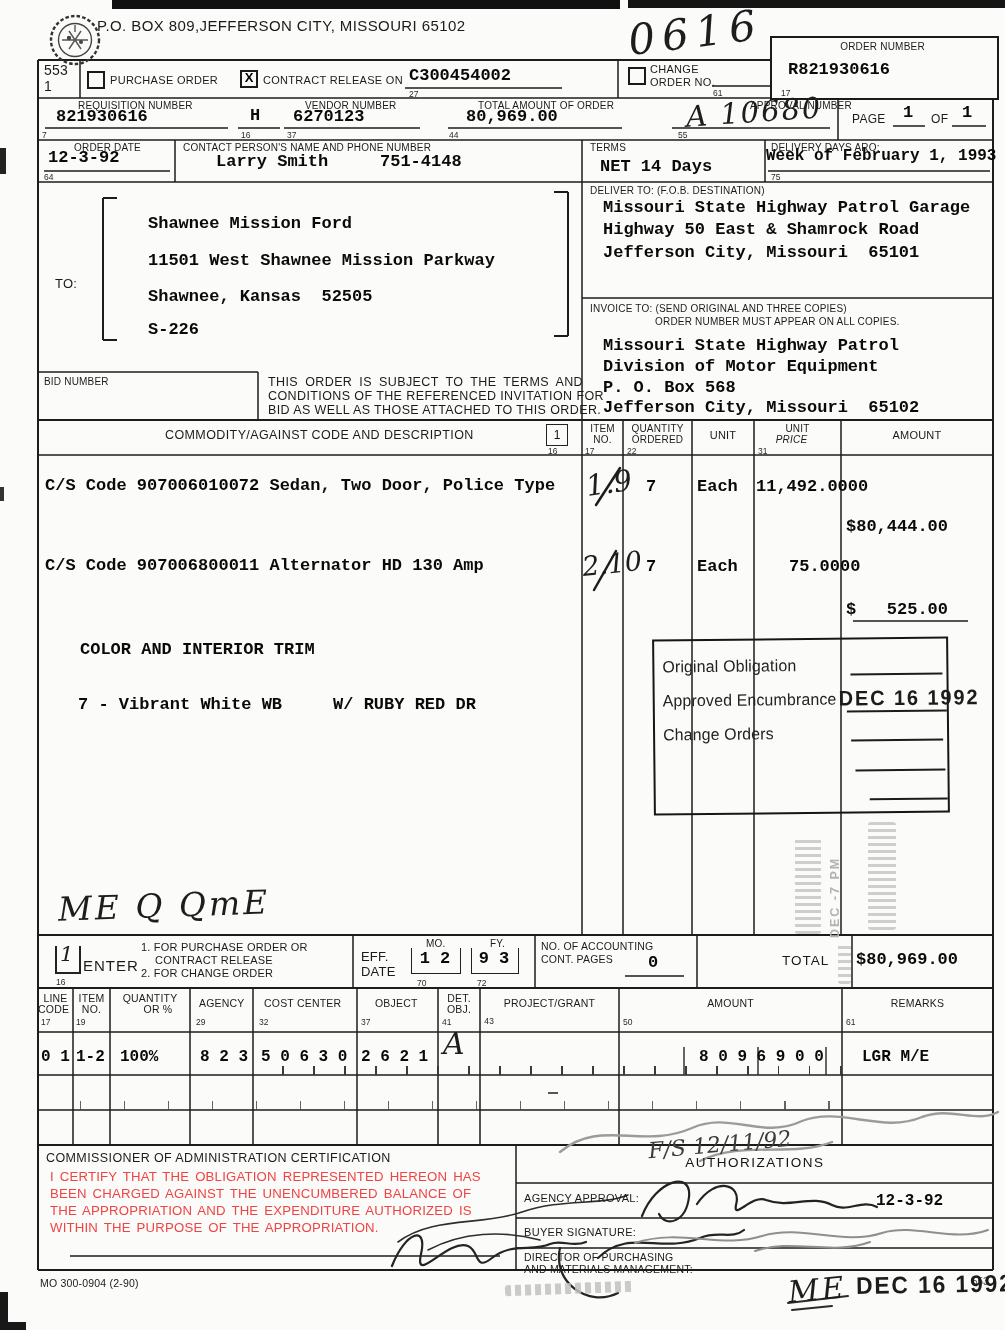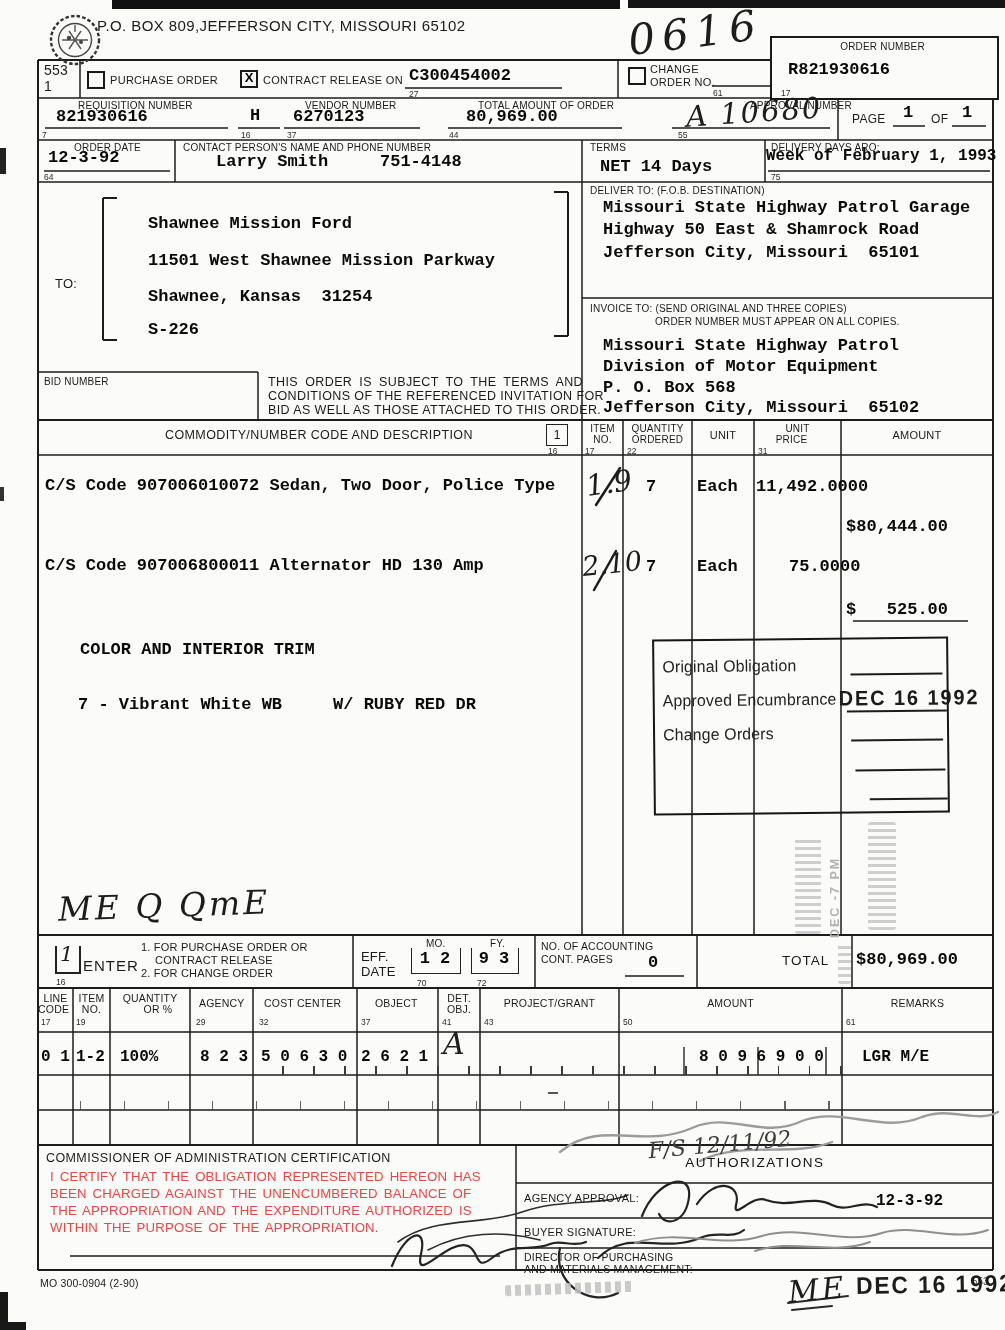--- a/index.html
+++ b/index.html
@@ -195,52 +195,52 @@
   <div class="abs typed" style="left:380px;top:152px;">751-4148</div>
   <div class="abs lbl" style="left:590px;top:142px;">TERMS</div>
   <div class="abs typed" style="left:600px;top:157px;">NET 14 Days</div>
   <div class="abs lbl" style="left:771px;top:142px;">DELIVERY DAYS ARO:</div>
   <div class="abs typed typed16" style="left:766px;top:147px;">Week of February 1, 1993</div>
   <div class="abs fnum" style="left:771px;top:172px;">75</div>
 
   <div class="abs lbl" style="left:55px;top:276px;font-size:13px;">TO:</div>
   <div class="abs typed" style="left:148px;top:214px;">Shawnee Mission Ford</div>
   <div class="abs typed" style="left:148px;top:251px;">11501 West Shawnee Mission Parkway</div>
-  <div class="abs typed" style="left:148px;top:287px;">Shawnee, Kansas  31254</div>
+  <div class="abs typed" style="left:148px;top:287px;">Shawnee, Kansas  52505</div>
   <div class="abs typed" style="left:148px;top:320px;">S-226</div>
 
   <div class="abs lbl" style="left:590px;top:185px;">DELIVER TO: (F.O.B. DESTINATION)</div>
   <div class="abs typed" style="left:603px;top:198px;">Missouri State Highway Patrol Garage</div>
   <div class="abs typed" style="left:603px;top:220px;">Highway 50 East &amp; Shamrock Road</div>
   <div class="abs typed" style="left:603px;top:243px;">Jefferson City, Missouri  65101</div>
 
   <div class="abs lbl" style="left:590px;top:303px;">INVOICE TO: (SEND ORIGINAL AND THREE COPIES)</div>
   <div class="abs lbl" style="left:655px;top:316px;">ORDER NUMBER MUST APPEAR ON ALL COPIES.</div>
   <div class="abs typed" style="left:603px;top:336px;">Missouri State Highway Patrol</div>
   <div class="abs typed" style="left:603px;top:357px;">Division of Motor Equipment</div>
   <div class="abs typed" style="left:603px;top:378px;">P. O. Box 568</div>
   <div class="abs typed" style="left:603px;top:398px;">Jefferson City, Missouri  65102</div>
 
   <div class="abs lbl" style="left:44px;top:376px;">BID NUMBER</div>
   <div class="abs lbl12" style="left:268px;top:375px;width:315px;text-align:justify;text-align-last:justify;">THIS ORDER IS SUBJECT TO THE TERMS AND</div>
   <div class="abs lbl12" style="left:268px;top:389px;width:315px;">CONDITIONS OF THE REFERENCED INVITATION FOR</div>
   <div class="abs lbl12" style="left:268px;top:403px;width:315px;">BID AS WELL AS THOSE ATTACHED TO THIS ORDER.</div>
 
-  <div class="abs lbl12" style="left:165px;top:428px;">COMMODITY/NUMBER CODE AND DESCRIPTION</div>
+  <div class="abs lbl12" style="left:165px;top:428px;">COMMODITY/AGAINST CODE AND DESCRIPTION</div>
   <div class="abs" style="left:546px;top:424px;width:20px;height:20px;border:1.5px solid #222;text-align:center;font-size:12px;line-height:20px;">1</div>
   <div class="abs fnum" style="left:548px;top:446px;">16</div>
   <div class="abs lbl ctr" style="left:582px;top:423px;width:41px;">ITEM</div>
   <div class="abs lbl ctr" style="left:582px;top:434px;width:41px;">NO.</div>
   <div class="abs fnum" style="left:585px;top:446px;">17</div>
   <div class="abs lbl ctr" style="left:623px;top:423px;width:69px;">QUANTITY</div>
   <div class="abs lbl ctr" style="left:623px;top:434px;width:69px;">ORDERED</div>
   <div class="abs fnum" style="left:627px;top:446px;">22</div>
   <div class="abs lbl ctr" style="left:692px;top:429px;width:62px;font-size:11px;">UNIT</div>
   <div class="abs lbl ctr" style="left:754px;top:423px;width:87px;">UNIT</div>
-  <div class="abs lbl ctr" style="left:754px;top:434px;width:75px;">PRICE</div>
+  <div class="abs lbl ctr" style="left:754px;top:434px;width:75px;font-style:italic;">PRICE</div>
   <div class="abs fnum" style="left:758px;top:446px;">31</div>
   <div class="abs lbl ctr" style="left:841px;top:429px;width:152px;font-size:11px;">AMOUNT</div>
 
   <div class="abs typed" style="left:45px;top:476px;">C/S Code 907006010072 Sedan, Two Door, Police Type</div>
   <div class="abs hand" style="left:586px;top:466px;font-size:29px;transform:rotate(-8deg);">1.9</div>
   <div class="abs typed" style="left:646px;top:477px;">7</div>
   <div class="abs typed" style="left:697px;top:477px;">Each</div>
   <div class="abs typed" style="left:756px;top:477px;">11,492.0000</div>
   <div class="abs typed" style="left:846px;top:517px;">$80,444.00</div>
 
@@ -307,21 +307,21 @@
   <div class="abs lbl" style="left:199px;top:997px;font-size:10.5px;">AGENCY</div>
   <div class="abs fnum" style="left:196px;top:1017px;">29</div>
   <div class="abs lbl" style="left:264px;top:997px;font-size:10.5px;">COST CENTER</div>
   <div class="abs fnum" style="left:259px;top:1017px;">32</div>
   <div class="abs lbl" style="left:375px;top:997px;font-size:10.5px;">OBJECT</div>
   <div class="abs fnum" style="left:361px;top:1017px;">37</div>
   <div class="abs lbl ctr" style="left:438px;top:992px;width:42px;font-size:10.5px;">DET.</div>
   <div class="abs lbl ctr" style="left:438px;top:1003px;width:42px;font-size:10.5px;">OBJ.</div>
   <div class="abs fnum" style="left:442px;top:1017px;">41</div>
   <div class="abs lbl ctr" style="left:480px;top:997px;width:139px;font-size:10.5px;">PROJECT/GRANT</div>
-  <div class="abs fnum" style="left:484px;top:1017px;">43</div>
+  <div class="abs fnum" style="left:484px;top:1017px;font-family:Liberation Mono, monospace;">43</div>
   <div class="abs lbl ctr" style="left:619px;top:997px;width:223px;font-size:10.5px;">AMOUNT</div>
   <div class="abs fnum" style="left:623px;top:1017px;">50</div>
   <div class="abs lbl ctr" style="left:842px;top:997px;width:151px;font-size:10.5px;">REMARKS</div>
   <div class="abs fnum" style="left:846px;top:1017px;">61</div>
 
   <div class="abs typed typed16" style="left:41px;top:1048px;">0 1</div>
   <div class="abs typed typed16" style="left:76px;top:1048px;">1-2</div>
   <div class="abs typed typed16" style="left:120px;top:1048px;">100%</div>
   <div class="abs typed typed16" style="left:200px;top:1048px;">8 2 3</div>
   <div class="abs typed typed16" style="left:261px;top:1048px;">5 0 6 3 0</div>

